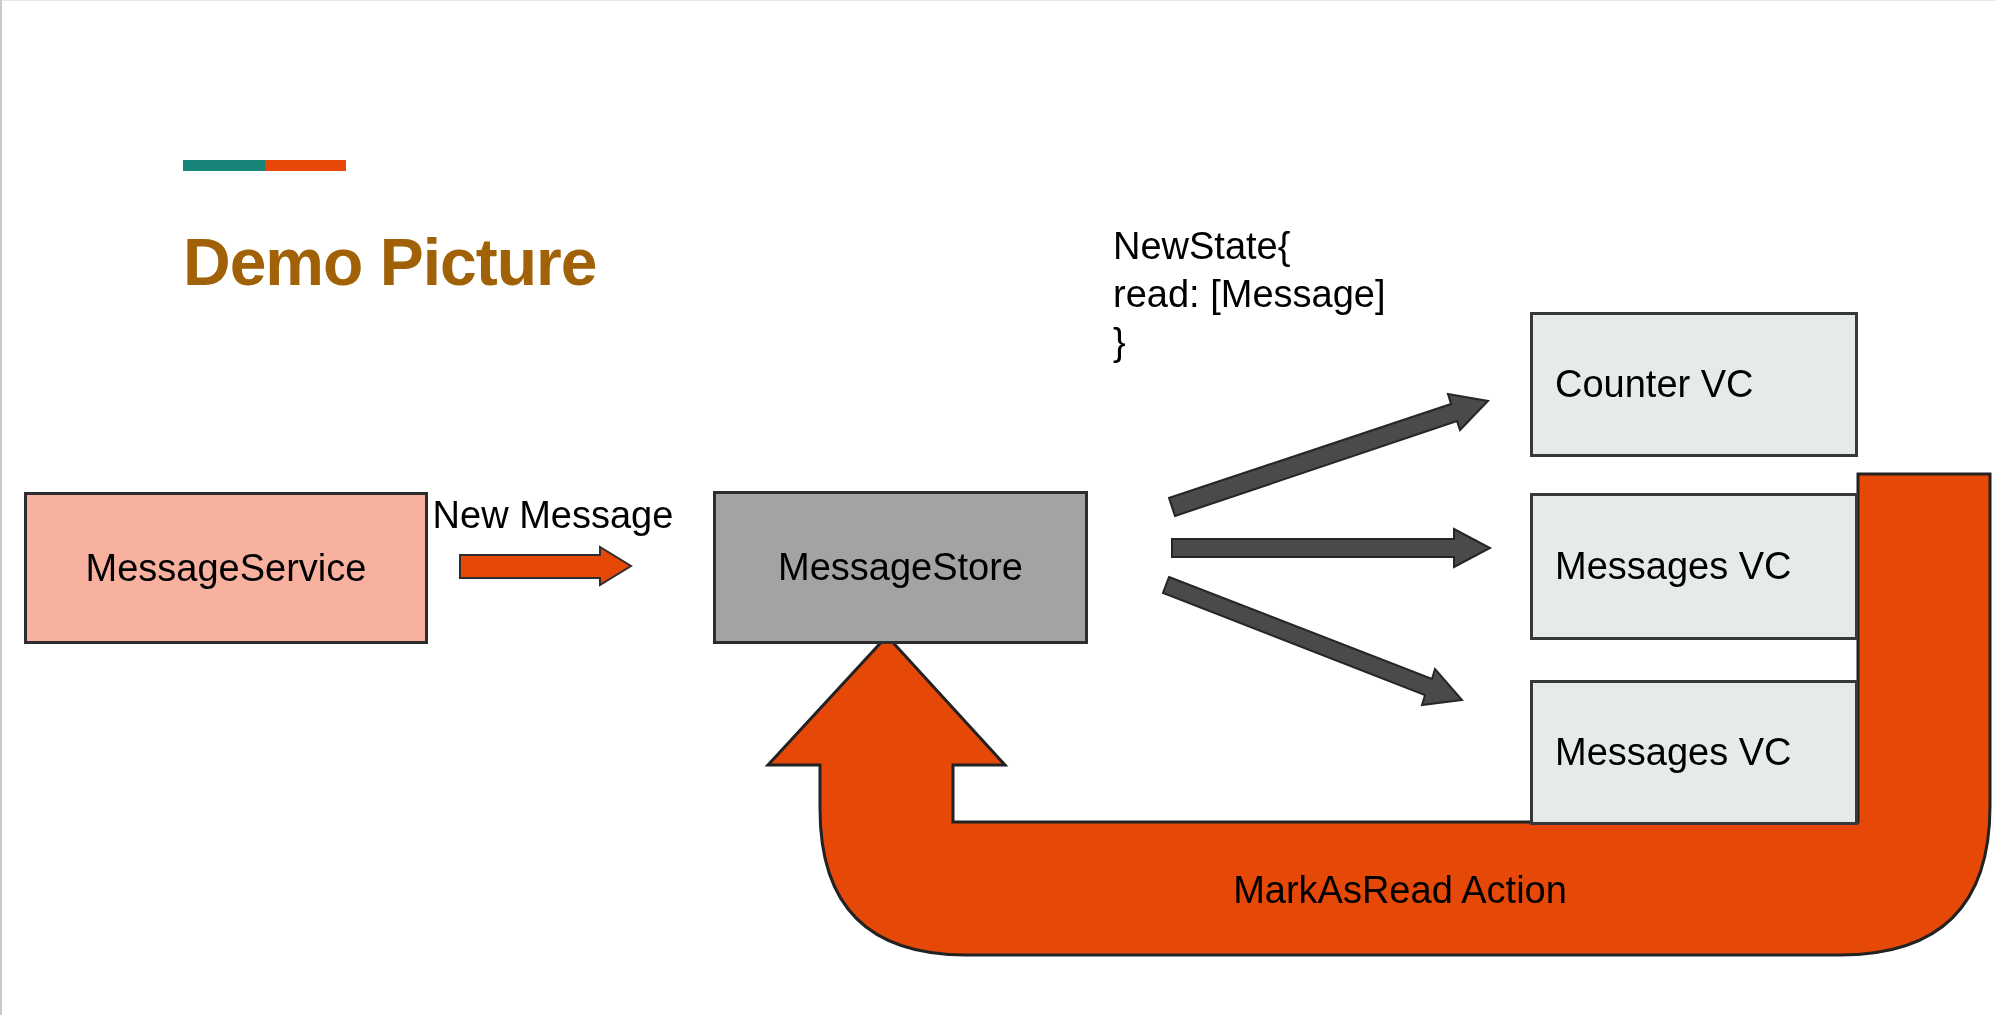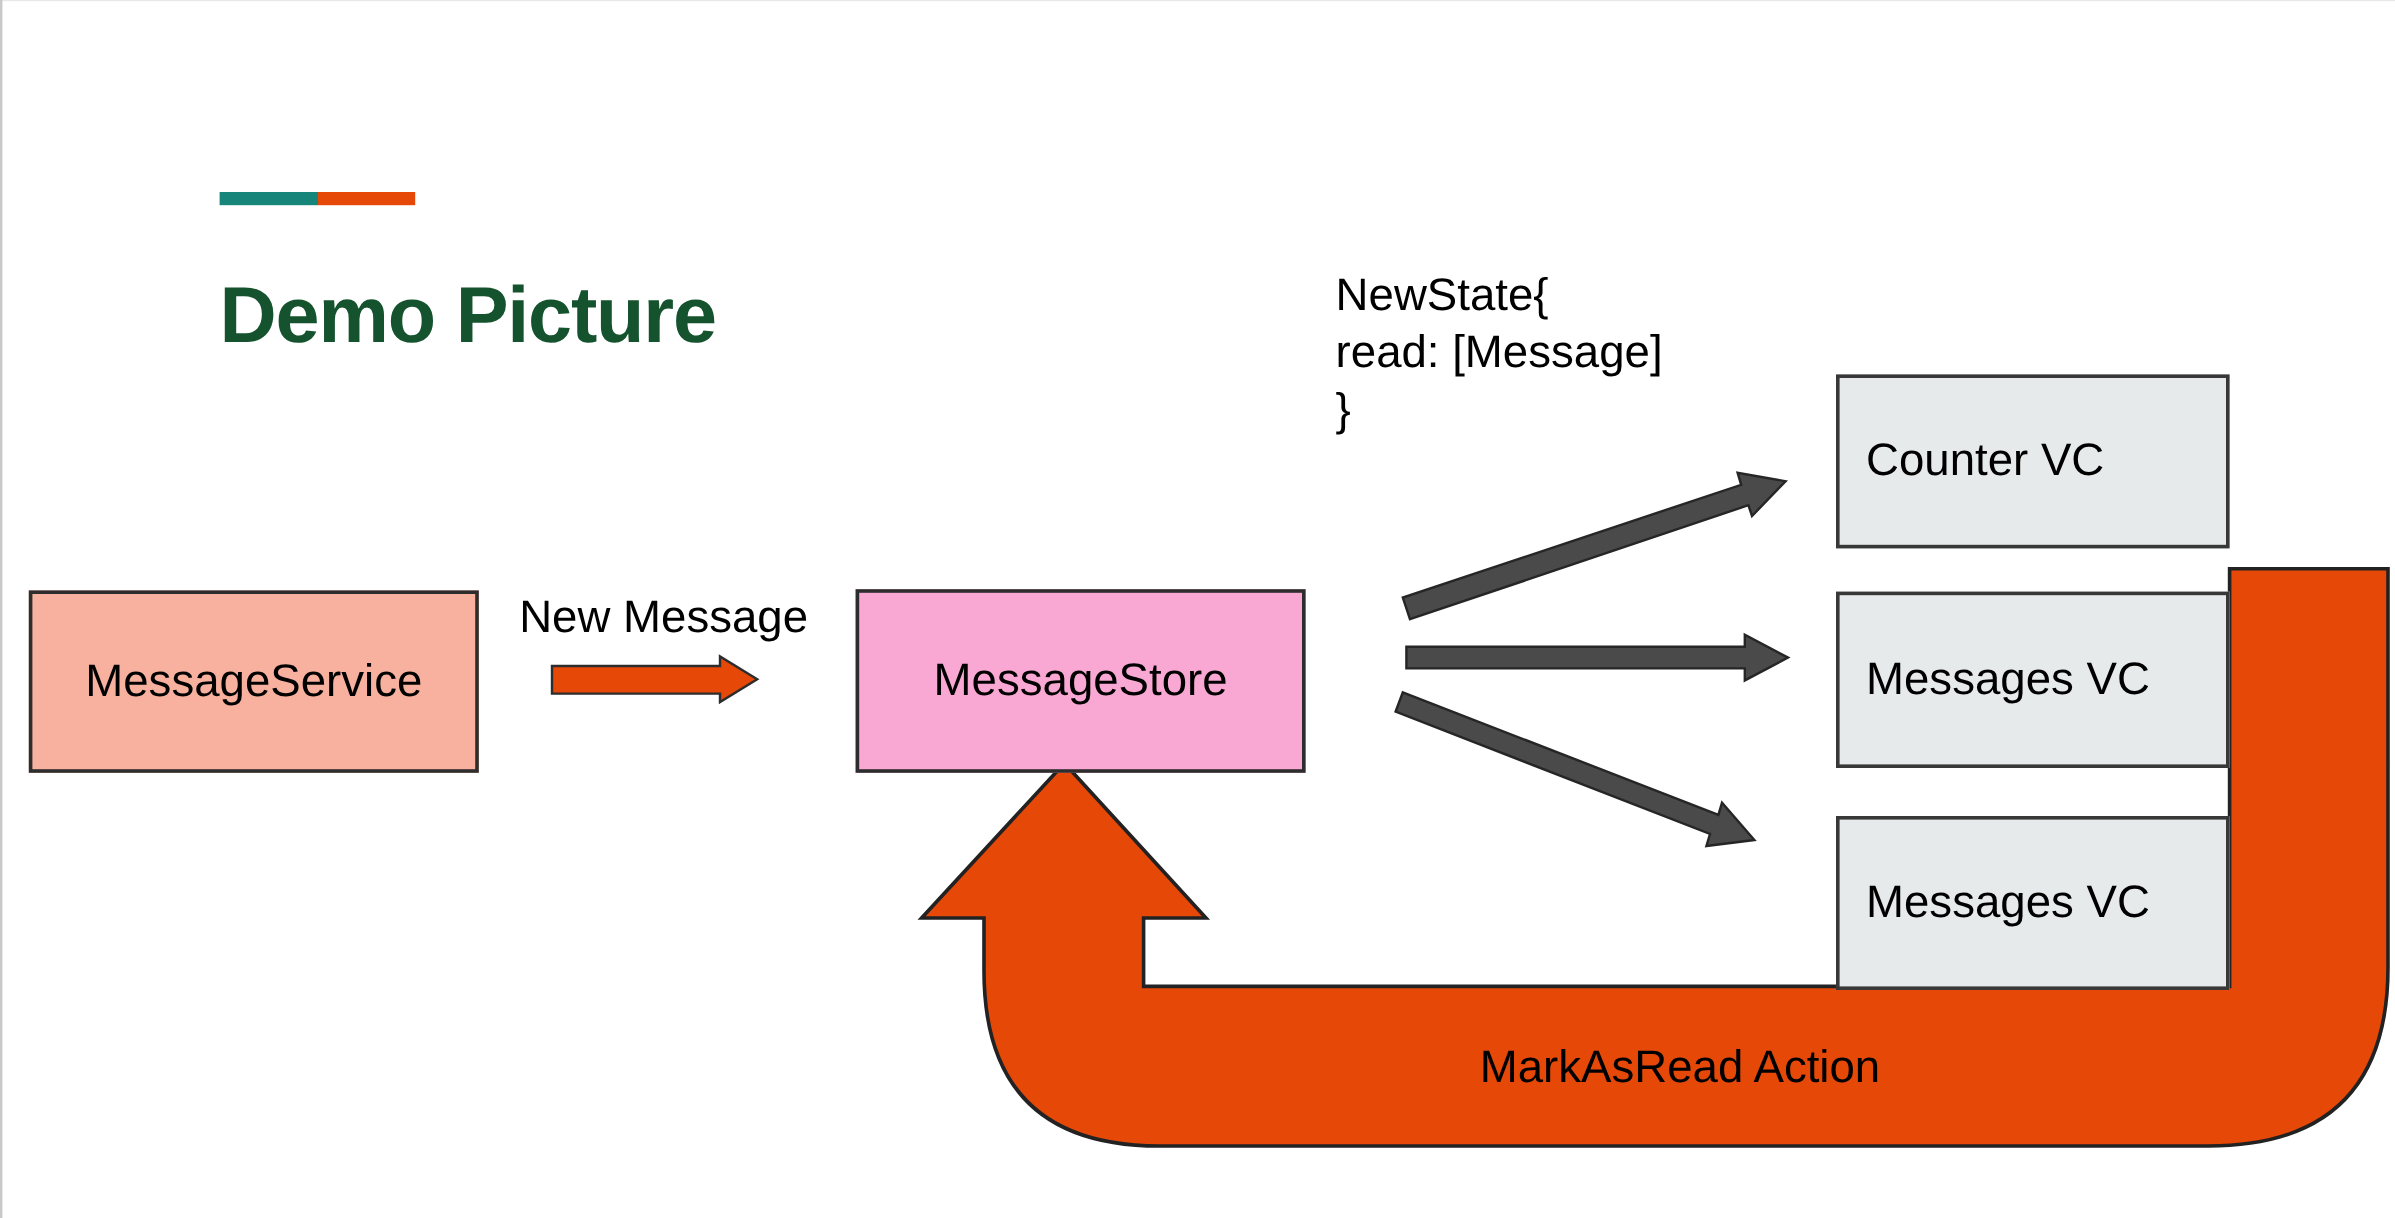--- a/index.html
+++ b/index.html
@@ -9,30 +9,30 @@
   }
   .frame-left{position:absolute;left:0;top:0;width:2px;height:1015px;background:#c9c9c9;}
   .frame-top{position:absolute;left:0;top:0;width:1996px;height:1px;background:#e8e8e8;}
 
   .accent-bar{position:absolute;left:183px;top:160px;width:163px;height:11px;display:flex;}
   .accent-teal{width:82px;height:11px;}
   .accent-orange{width:81px;height:11px;}
 
   .slide-title{
     position:absolute;left:183px;top:224px;
-    font-size:66px;font-weight:bold;color:#14532d;letter-spacing:-1px;white-space:nowrap;
+    font-size:66px;font-weight:bold;color:#a16207;letter-spacing:-1px;white-space:nowrap;
   }
 
   .arrow-layer{position:absolute;left:0;top:0;width:1996px;height:1015px;}
 
   .node{
     position:absolute;box-sizing:border-box;border:3px solid #2d2d2d;
     font-size:38px;display:flex;align-items:center;justify-content:center;white-space:nowrap;margin-top:20px;
   }
-  .node-service{left:24px;top:472px;width:375px;height:152px;}
+  .node-service{left:24px;top:472px;width:404px;height:152px;}
   .node-store{left:713px;top:471px;width:375px;height:153px;}
   .node-vc{justify-content:flex-start;padding-left:22px;border-color:#383838;}
   .node-counter{left:1530px;top:292px;width:328px;height:145px;}
   .node-messages1{left:1530px;top:473px;width:328px;height:147px;}
   .node-messages2{left:1530px;top:660px;width:328px;height:145px;}
 
   .annotation{
     position:absolute;left:1113px;top:222px;font-size:38px;line-height:48px;white-space:nowrap;
   }
   .annotation span{display:block;}
@@ -66,21 +66,21 @@
 
     <polygon points="1175,516 1457,421 1460,430 1488,401 1448,394 1451,404 1169,498" stroke="#262626" stroke-width="2" fill="#4A4A4A"></polygon>
     <polygon points="1172,539 1454,539 1454,529 1490,548 1454,567 1454,557 1172,557" stroke="#262626" stroke-width="2" fill="#4A4A4A"></polygon>
     <polygon points="1169,577 1432,679 1435,669 1462,700 1422,705 1425,695 1163,593" stroke="#262626" stroke-width="2" fill="#4A4A4A"></polygon>
   </svg>
 
   <div class="node node-service" style="background-color: rgb(248, 177, 158);">
     <span>MessageService</span>
   </div>
 
-  <div class="node node-store" style="background-color: #f9a8d4;">
+  <div class="node node-store" style="background-color: #a3a3a3;">
     <span>MessageStore</span>
   </div>
 
   <div class="node node-vc node-counter" style="background-color: rgb(231, 234, 234);">
     <span>Counter VC</span>
   </div>
 
   <div class="node node-vc node-messages1" style="background-color: rgb(231, 234, 234);">
     <span>Messages VC</span>
   </div>

